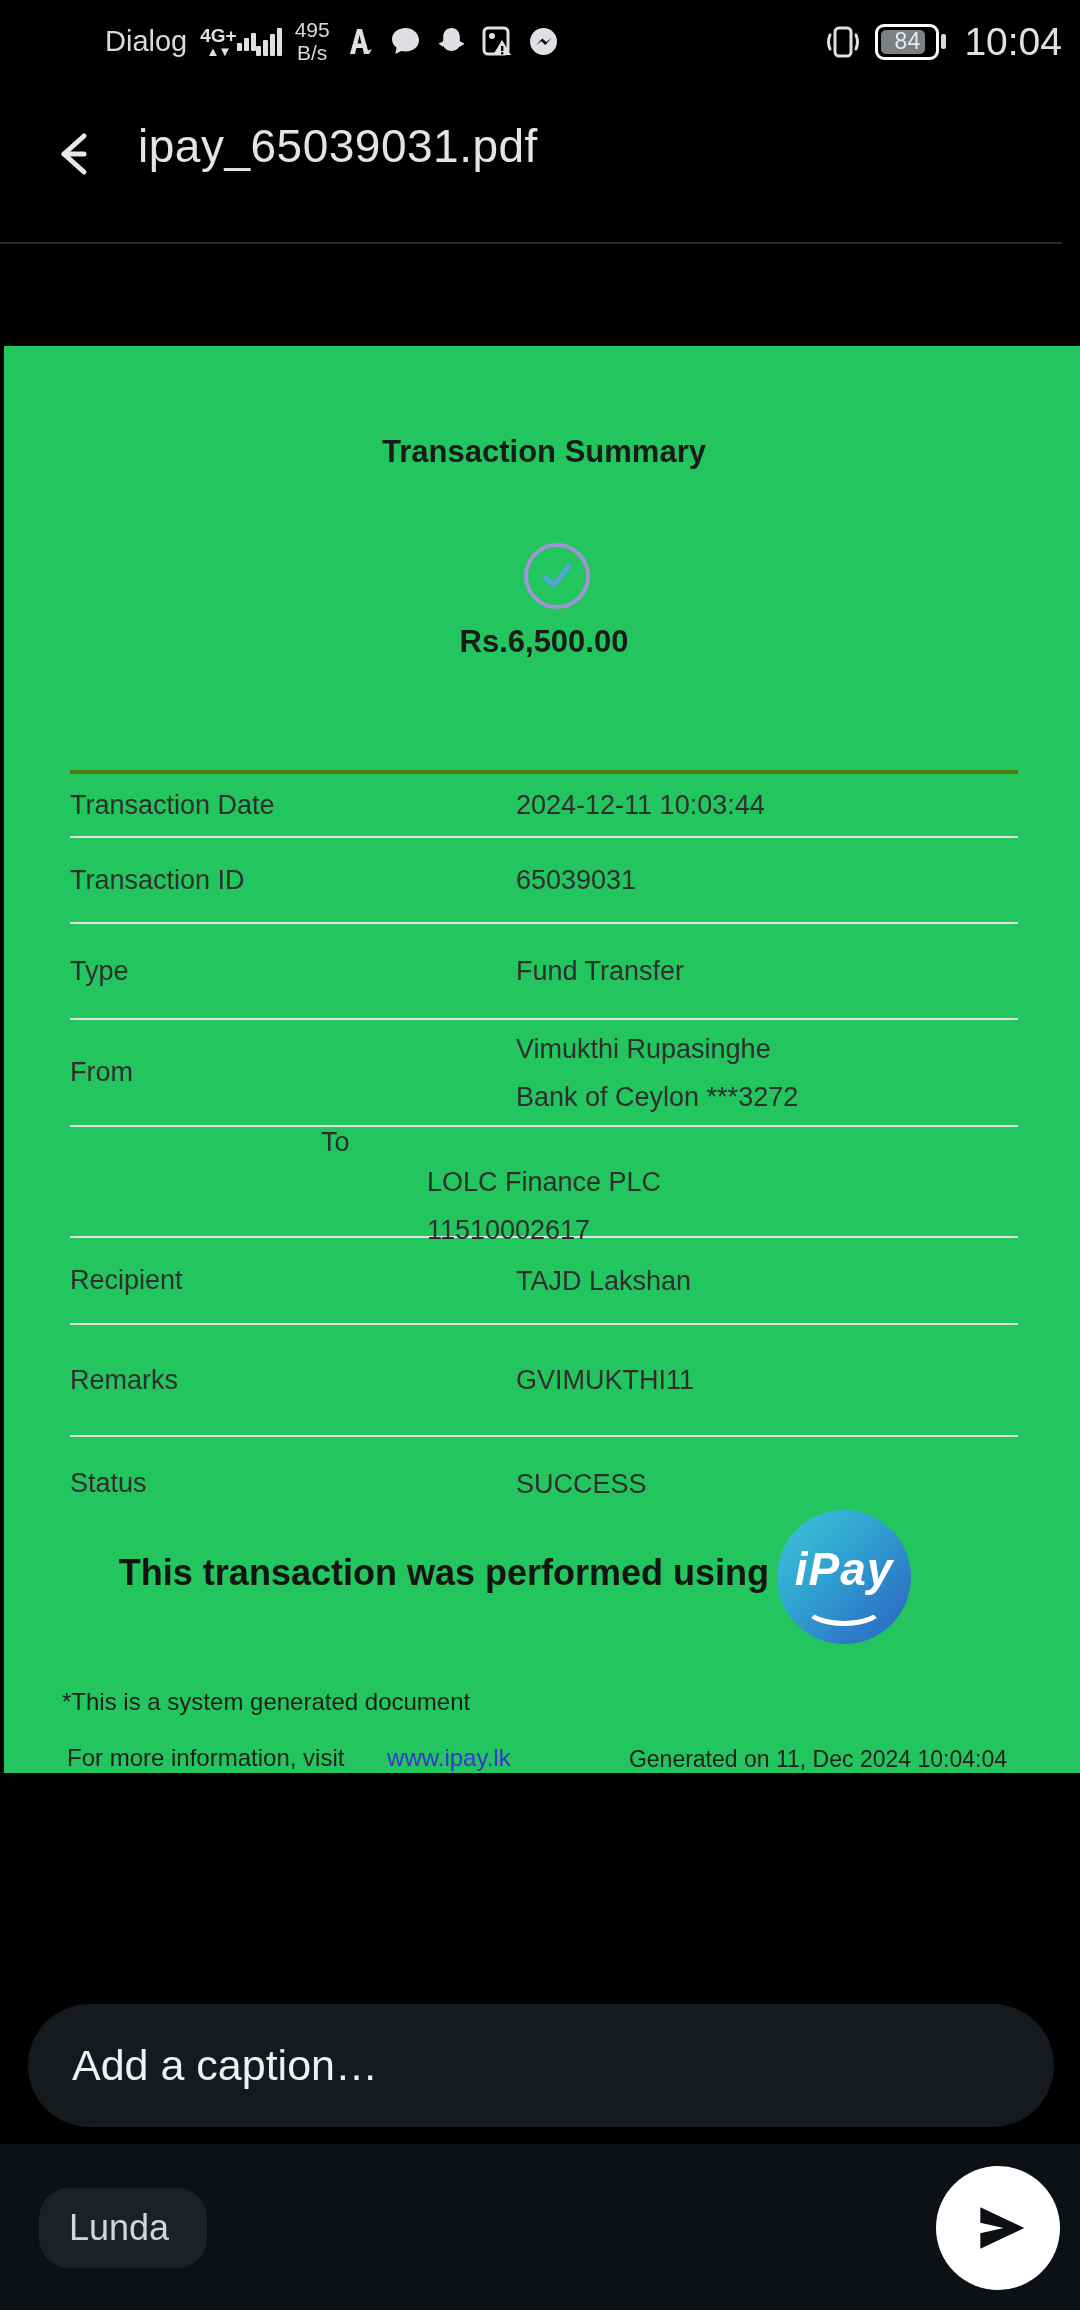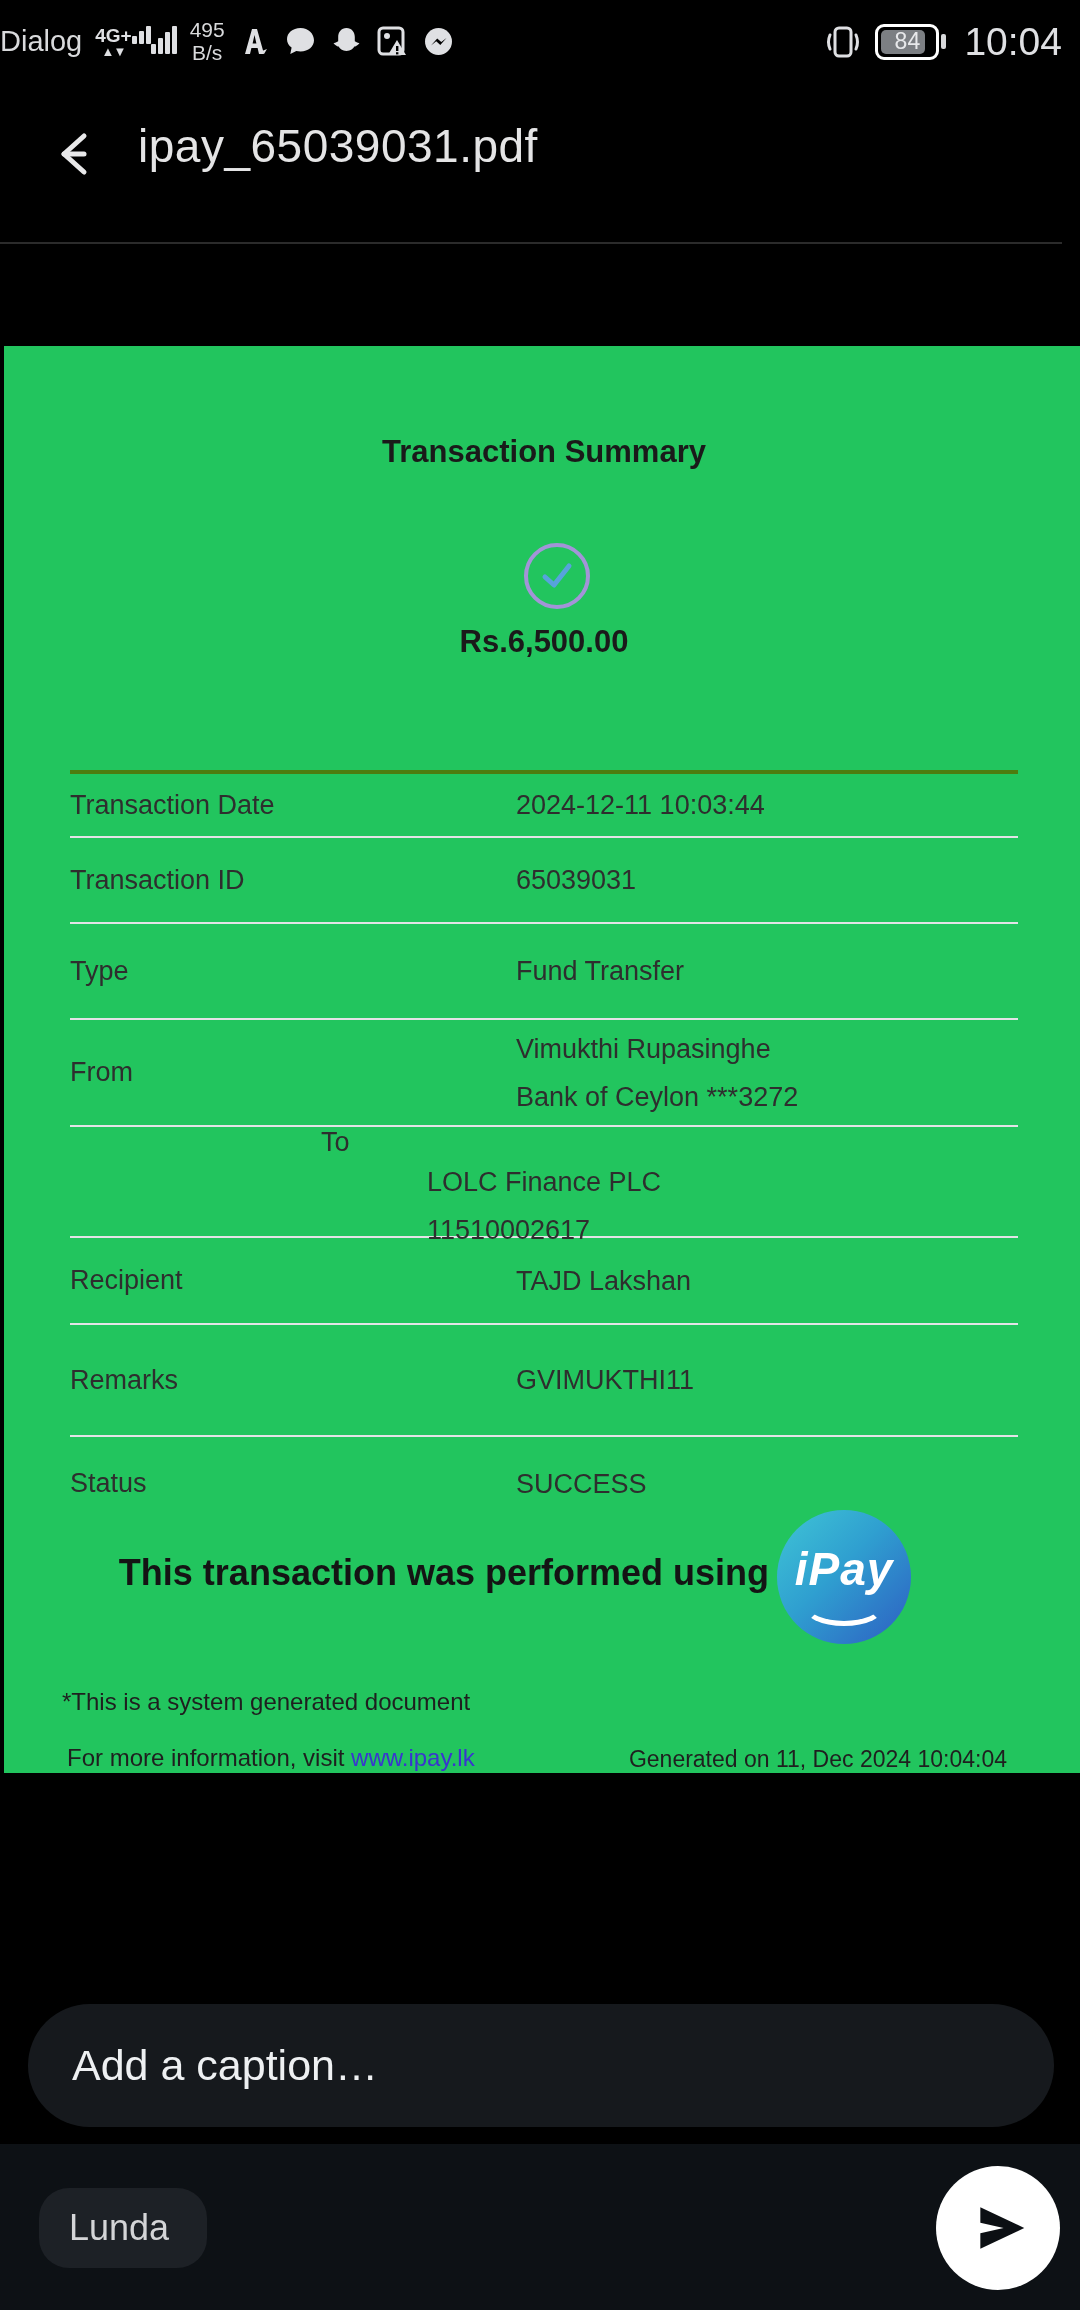--- a/index.html
+++ b/index.html
@@ -3,24 +3,24 @@
 <meta charset="utf-8">
 <style>
   * { margin:0; padding:0; box-sizing:border-box; }
   html,body { background:#000; }
   body { font-family:"Liberation Sans","DejaVu Sans",sans-serif; }
   .screen { position:relative; width:1080px; height:2310px; background:#000; overflow:hidden; margin:0 auto; }
 
   
   .status-bar { position:absolute; top:0; left:0; width:1080px; height:83px;
     display:flex; justify-content:space-between; align-items:center; color:#dfe0e3; }
-  .sb-left { display:flex; align-items:center; gap:13px; }
+  .sb-left { display:flex; align-items:center; gap:13px; padding-left:105px; }
   .sb-right { display:flex; align-items:center; gap:12px; padding-right:18px; }
   .carrier { font-size:29px; font-weight:300; color:#d9dadc; }
-  .net-cluster { display:flex; align-items:flex-start; gap:0; }
+  .net-cluster { display:flex; align-items:center; gap:0; }
   .net-text { display:flex; flex-direction:column; align-items:center; line-height:1; }
   .net-label { font-size:19px; font-weight:bold; }
   .net-arrows { font-size:13px; letter-spacing:-1px; }
   .bars { display:flex; align-items:flex-end; gap:2px; }
   .bars i { display:block; width:5px; background:#dfe0e3; border-radius:1px; }
   .speed { display:flex; flex-direction:column; align-items:center; line-height:1.05; font-size:21px; color:#d9dadc; }
   .notif-icon { width:33px; height:33px; display:block; }
   .vibrate-icon { width:40px; height:36px; display:block; }
   .battery { position:relative; width:64px; height:36px; border:3px solid #ffffff; border-radius:9px;
     display:flex; align-items:center; justify-content:center; }
@@ -53,21 +53,21 @@
   .performed-line { position:absolute; top:1206px; left:0; width:765px; text-align:right; font-size:36px; font-weight:bold; color:#141414;padding-left:44px; }
   .ipay-logo { position:absolute; left:773px; top:1164px; width:134px; height:134px; border-radius:50%;
     background:linear-gradient(135deg,#3fc5d6 0%,#2f9fd0 45%,#2d5ec2 100%); overflow:hidden; }
   .ipay-logo .word { position:absolute; top:32px; left:0; width:134px; text-align:center;
     font-size:46px; font-weight:bold; font-style:italic; color:#ffffff; letter-spacing:1px; }
   .ipay-logo .smile { position:absolute; left:26px; bottom:18px; width:82px; height:40px;
     border:5px solid transparent; border-bottom:5px solid #ffffff; border-radius:50%; }
 
   .footnote { position:absolute; left:58px; top:1342px; font-size:24px; color:#1f1f1f; }
   .info-line { position:absolute; left:63px; top:1398px; font-size:24px; color:#1f1f1f; }
-  .info-link { color:#3a35cf; }
+  .info-link { color:#3a35cf;margin-left:36px; }
   .generated-line { position:absolute; right:77px; top:1400px; font-size:23px; color:#1f1f1f; }
 
   
   .caption-field { position:absolute; left:28px; top:2004px; width:1026px; height:123px; background:#16191d; border-radius:62px;
     display:flex; align-items:center; padding-left:44px; cursor:text; }
   .caption-field span { font-size:43px; font-weight:300; color:#eef0f2; }
 
   .bottom-bar { position:absolute; left:0; top:2144px; width:1080px; height:166px; background:#0d1115; }
   .recipient-chip { position:absolute; left:39px; top:44px; height:80px; min-width:168px; background:#1d2126; border-radius:30px;
     display:flex; align-items:center; padding:0 30px; }

